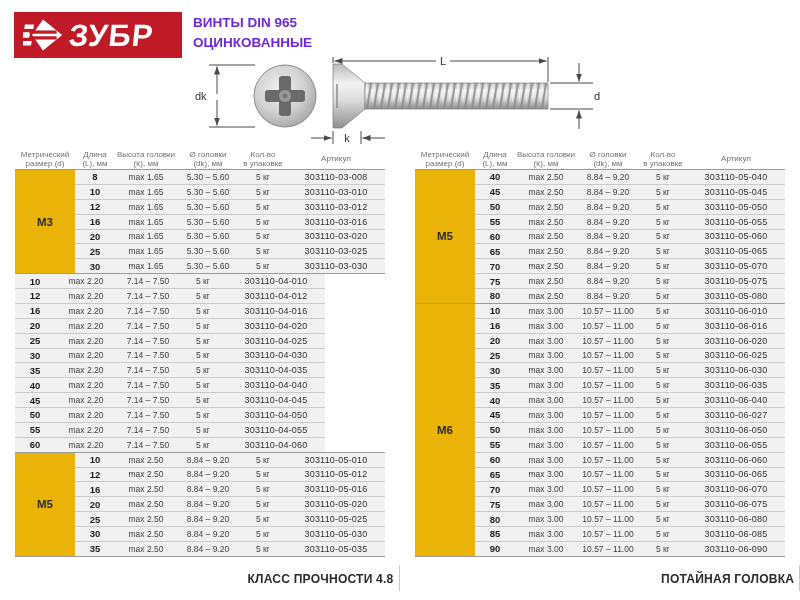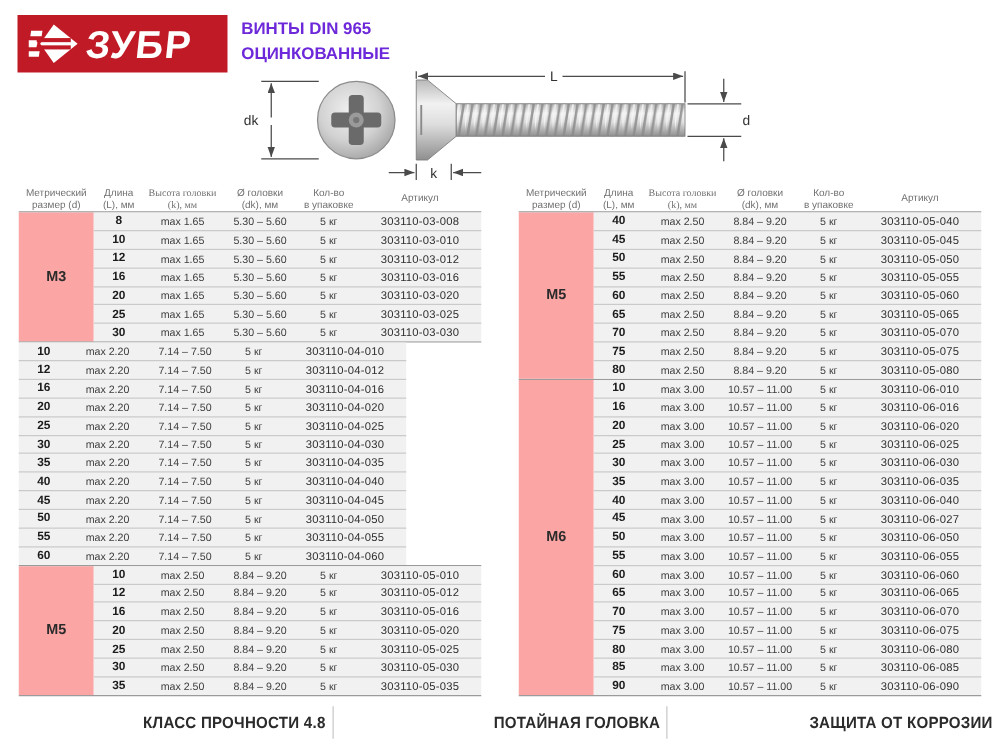--- a/index.html
+++ b/index.html
@@ -14,24 +14,24 @@
   .title{position:absolute;left:193px;top:13px;font-size:13.5px;font-weight:bold;
          color:#6d28d9;line-height:20px;}
   .diagram{position:absolute;left:193px;top:54px;}
 
   
   .table{position:absolute;top:148px;width:370px;}
   #table-left{left:15px;} #table-right{left:415px;}
   .thead{display:flex;height:21px;}
   .hcell{display:flex;flex-direction:column;justify-content:center;align-items:center;
          font-size:8px;line-height:9px;color:#707070;box-sizing:border-box;}
-  .c0{width:60px;}.c1{width:40px;}.c2{width:62px;font-family:Liberation Serif, serif;}.c3{width:62px;}.c4{width:48px;}.c5{width:98px;}
+  .c0{width:60px;}.c1{width:40px;}.c2{width:62px;}.c3{width:62px;}.c4{width:48px;}.c5{width:98px;}
   .tbody{border-bottom:1px solid #9b9b9b;}
   .group{display:flex;border-top:1px solid #9b9b9b;}
-  .size-cell{width:60px;background:#fca5a5;display:flex;align-items:center;justify-content:center;
+  .size-cell{width:60px;background:#eab308;display:flex;align-items:center;justify-content:center;
              font-weight:bold;font-size:11.5px;color:#2b2b2b;}
   .rows{width:310px;}
   .row{display:flex;height:13.88px;background:#f1f1f1;}
   .row + .row{border-top:1px solid #cacaca;}
   .cell{display:flex;align-items:center;justify-content:center;height:100%;box-sizing:border-box;}
   .w1{width:40px;}.w2{width:62px;}.w3{width:62px;}.w4{width:48px;}.w5{width:98px;}
   .cell.len{font-weight:bold;font-size:9.5px;color:#1c1c1c;}
   .cell.k,.cell.dk,.cell.qty{font-size:8.5px;color:#3e3e3e;}
   .cell.art{font-size:9px;color:#2f2f2f;letter-spacing:.2px;}
 
@@ -580,15 +580,13 @@
     </div>
   </div>
 
 <div class="footer">
   <div class="footer-item">
     <span>КЛАСС ПРОЧНОСТИ 4.8</span></div>
   <div class="footer-divider"></div>
   <div class="footer-item">
     <span>ПОТАЙНАЯ ГОЛОВКА</span></div>
   <div class="footer-divider"></div>
-  <div class="footer-item">
-    <span>ЗАЩИТА ОТ КОРРОЗИИ</span></div>
 </div>
 
 </body></html>

